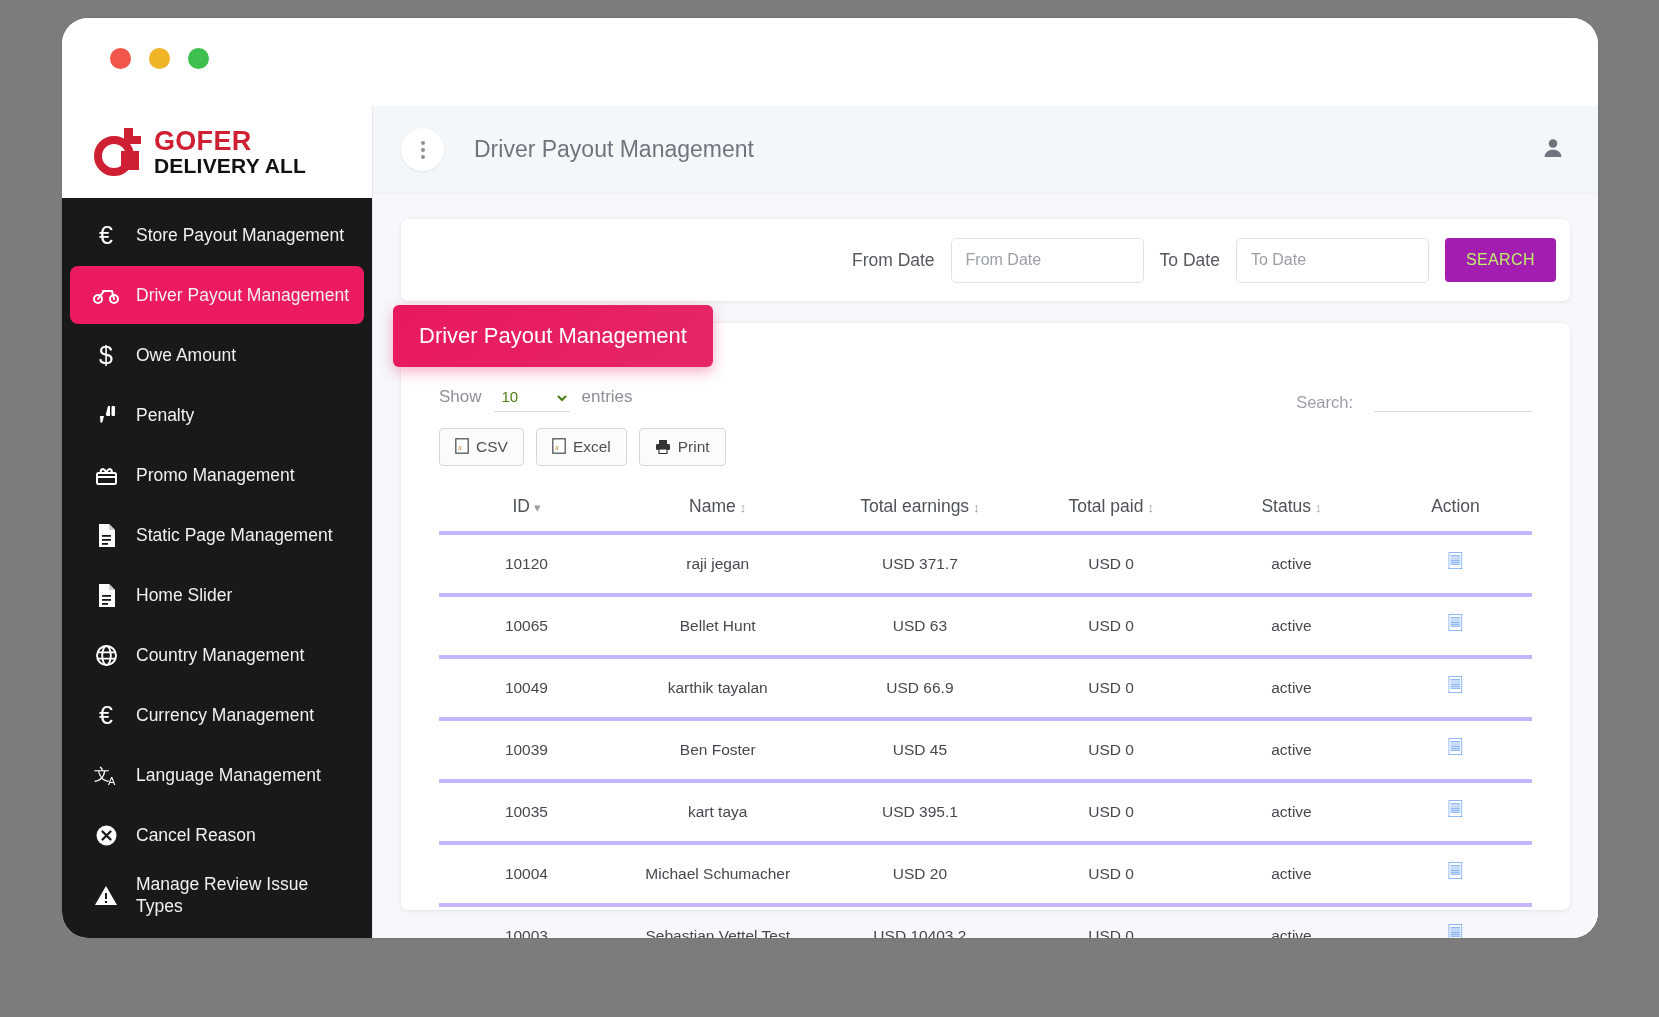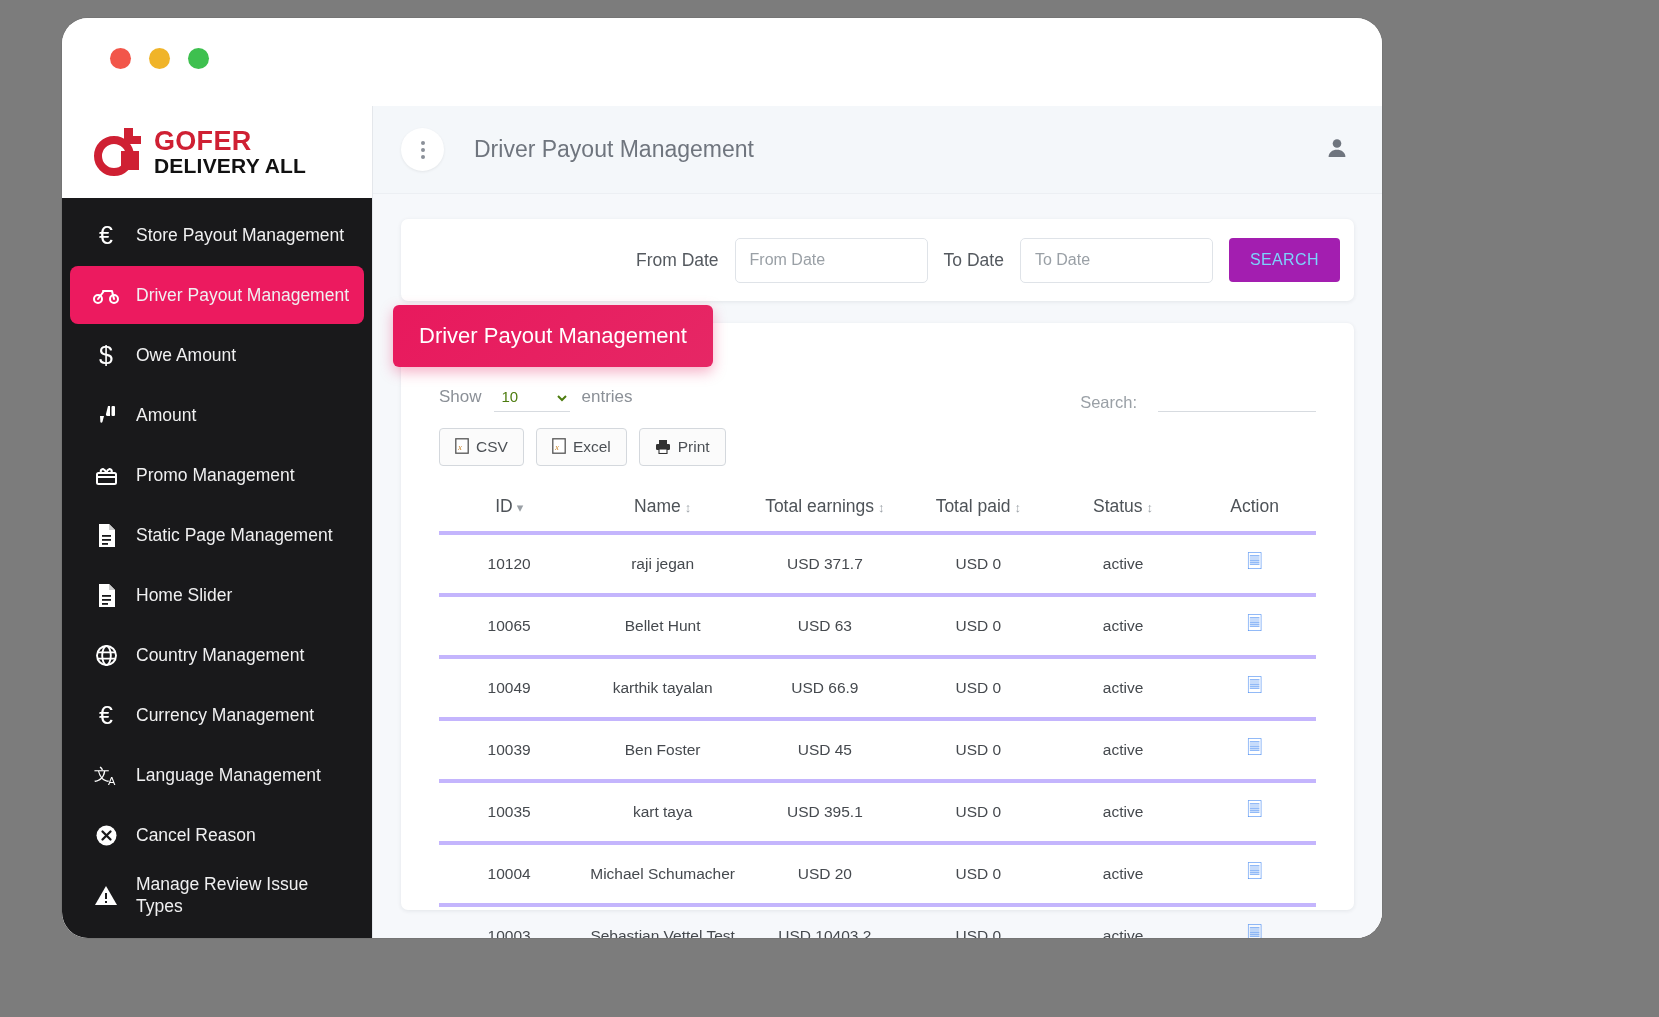--- a/index.html
+++ b/index.html
@@ -8,21 +8,21 @@
     width: 1659px; height: 1017px;
     font-family: "Liberation Sans", sans-serif;
     background: #7c7c7c;
     overflow: hidden;
   }
 
   
   .frame-outer {
     position: absolute;
     left: 62px; top: 18px;
-    width: 1320px; height: 920px;
+    width: 1536px; height: 920px;
     background: #ffffff;
     border-radius: 26px;
     box-shadow: 0 0 0 1px rgba(0,0,0,.05);
     overflow: hidden;
   }
   .titlebar {
     position: absolute; left: 0; top: 0;
     width: 100%; height: 88px;
     background: #ffffff;
   }
@@ -176,21 +176,21 @@
     background: #fff;
     font-family: "Liberation Sans", sans-serif;
   }
   .finput::placeholder { color: #9aa0a6; }
   .btn-search {
     height: 44px;
     padding: 0 21px;
     border: none;
     border-radius: 4px;
     background: #a31eb0;
-    color: #7dd3fc;
+    color: #bef264;
     font-size: 16px;
     letter-spacing: .4px;
     cursor: pointer;
     font-family: "Liberation Sans", sans-serif;
   }
 
   
   .table-card {
     margin-top: 22px;
     height: 587px;
@@ -318,21 +318,21 @@
         </div>
 
         <div class="nav-item">
           <span class="nav-ico">
             <svg width="22" height="22" viewBox="0 0 22 22" fill="#fff">
               <path d="M3 2h10l-2 8c-.3 1.3.4 2 1.4 2H15V2H3z"></path>
               <rect x="16.5" y="2" width="3.5" height="10" rx="1"></rect>
               <path d="M9 12l-1.6 6c-.3 1-1.8 1-2 0L5 12h4z"></path>
             </svg>
           </span>
-          <span class="nav-label">Amount</span>
+          <span class="nav-label">Penalty</span>
         </div>
 
         <div class="nav-item">
           <span class="nav-ico">
             <svg width="23" height="21" viewBox="0 0 23 21" fill="none" stroke="#fff" stroke-width="2">
               <rect x="2" y="8" width="19" height="11" rx="1.5"></rect>
               <path d="M2 12h19"></path>
               <path d="M7.5 8c-2 0-3-3 .5-4 2 .6 3.5 4 3.5 4"></path>
               <path d="M15 8c2 0 3-3-.5-4-2 .6-3.5 4-3.5 4"></path>
             </svg>

